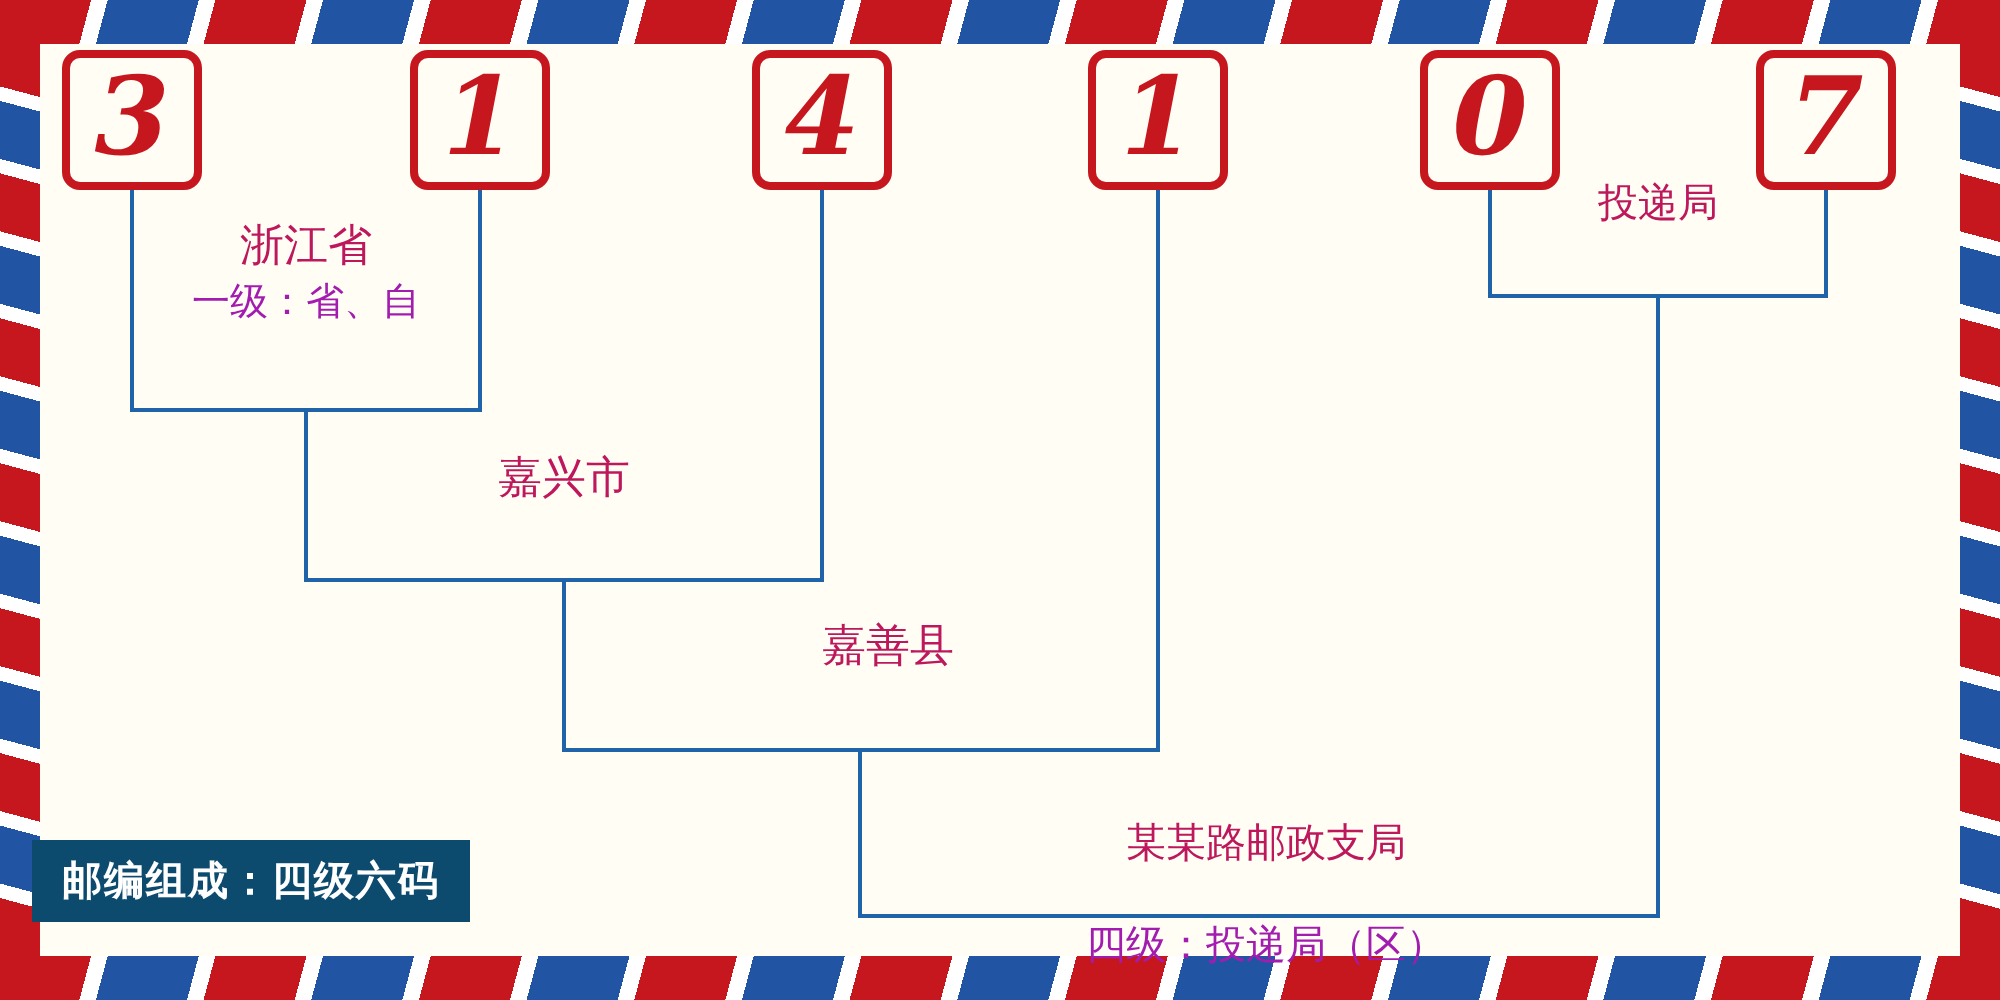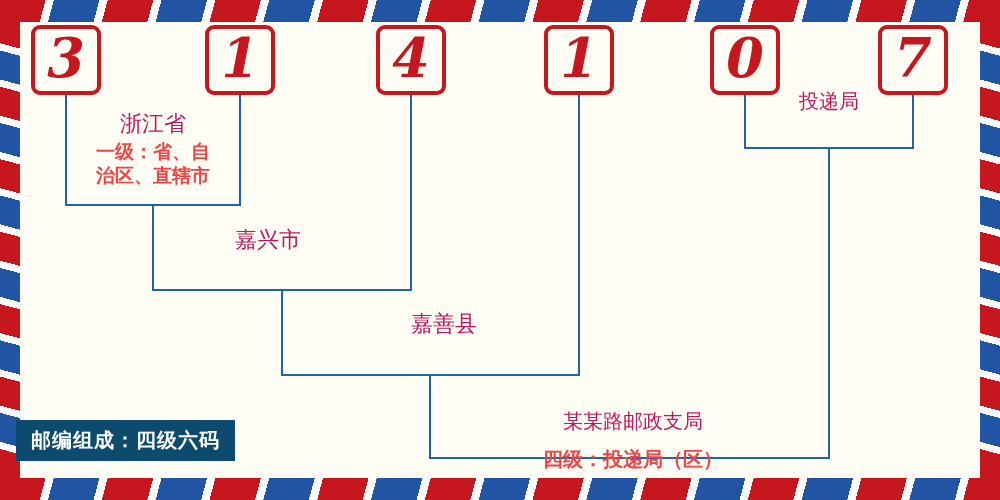--- a/index.html
+++ b/index.html
@@ -71,26 +71,26 @@
     position: absolute;
     text-align: center;
   }
   .place {
     color: #be185d;
     font-weight: 400;
     font-size: 22px;
     line-height: 1.3;
   }
   .desc {
-    color: #ef4444;
-    font-weight: 700;
+    color: #a21caf;
+    font-weight: 400;
     font-size: 19px;
     line-height: 1.3;
   }
-  .gap { margin-top: 12px; }
+  .gap { margin-top: 25px; }
 
   
   .badge {
     position: absolute;
     left: 16px;
     top: 420px;
     background: #0c4a6e;
     color: #ffffff;
     font-size: 20px;
     font-weight: 700;
@@ -131,24 +131,23 @@
   <div class="digit-box" style="left:710px">
     <span class="digit">0</span>
   </div>
   <div class="digit-box" style="left:878px">
     <span class="digit">7</span>
   </div>
 
   <div class="label-group" style="left:58px; top:110px; width:190px">
     <div class="place">浙江省</div>
     <div class="desc">一级：省、自</div>
-    <div class="desc">治区、直辖市</div>
   </div>
 
-  <div class="label-group" style="left:168px; top:226px; width:200px">
+  <div class="label-group" style="left:182px; top:226px; width:200px">
     <div class="place">嘉兴市</div>
   </div>
 
   <div class="label-group" style="left:304px; top:310px; width:280px">
     <div class="place">嘉善县</div>
   </div>
 
   <div class="label-group" style="left:503px; top:408px; width:260px">
     <div class="place" style="font-size:20px">某某路邮政支局</div>
     <div class="desc gap" style="font-size:20px">四级：投递局（区）</div>

